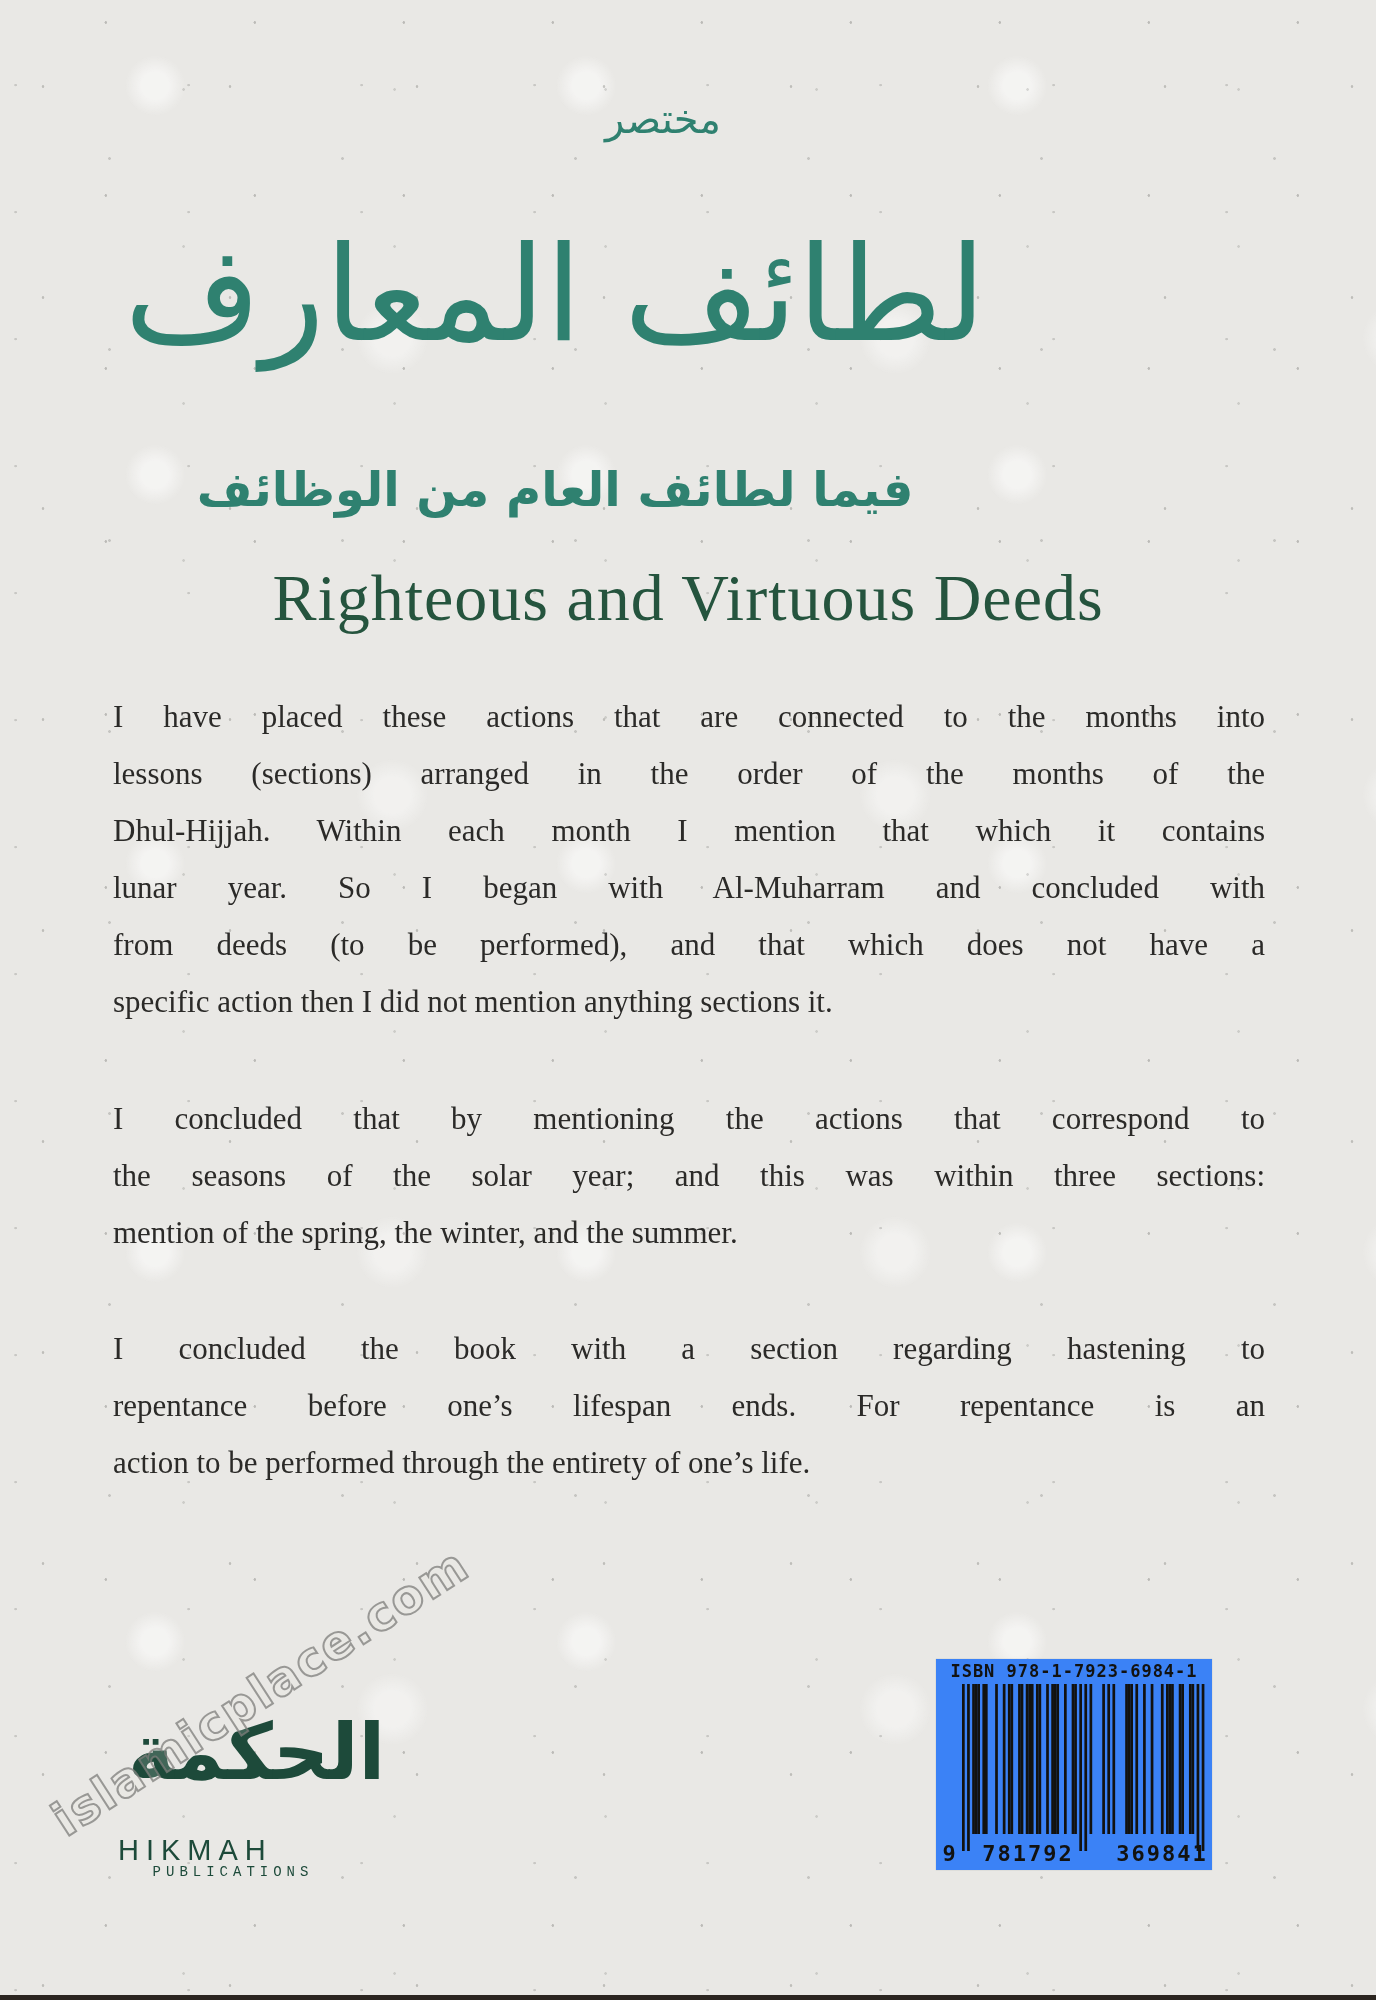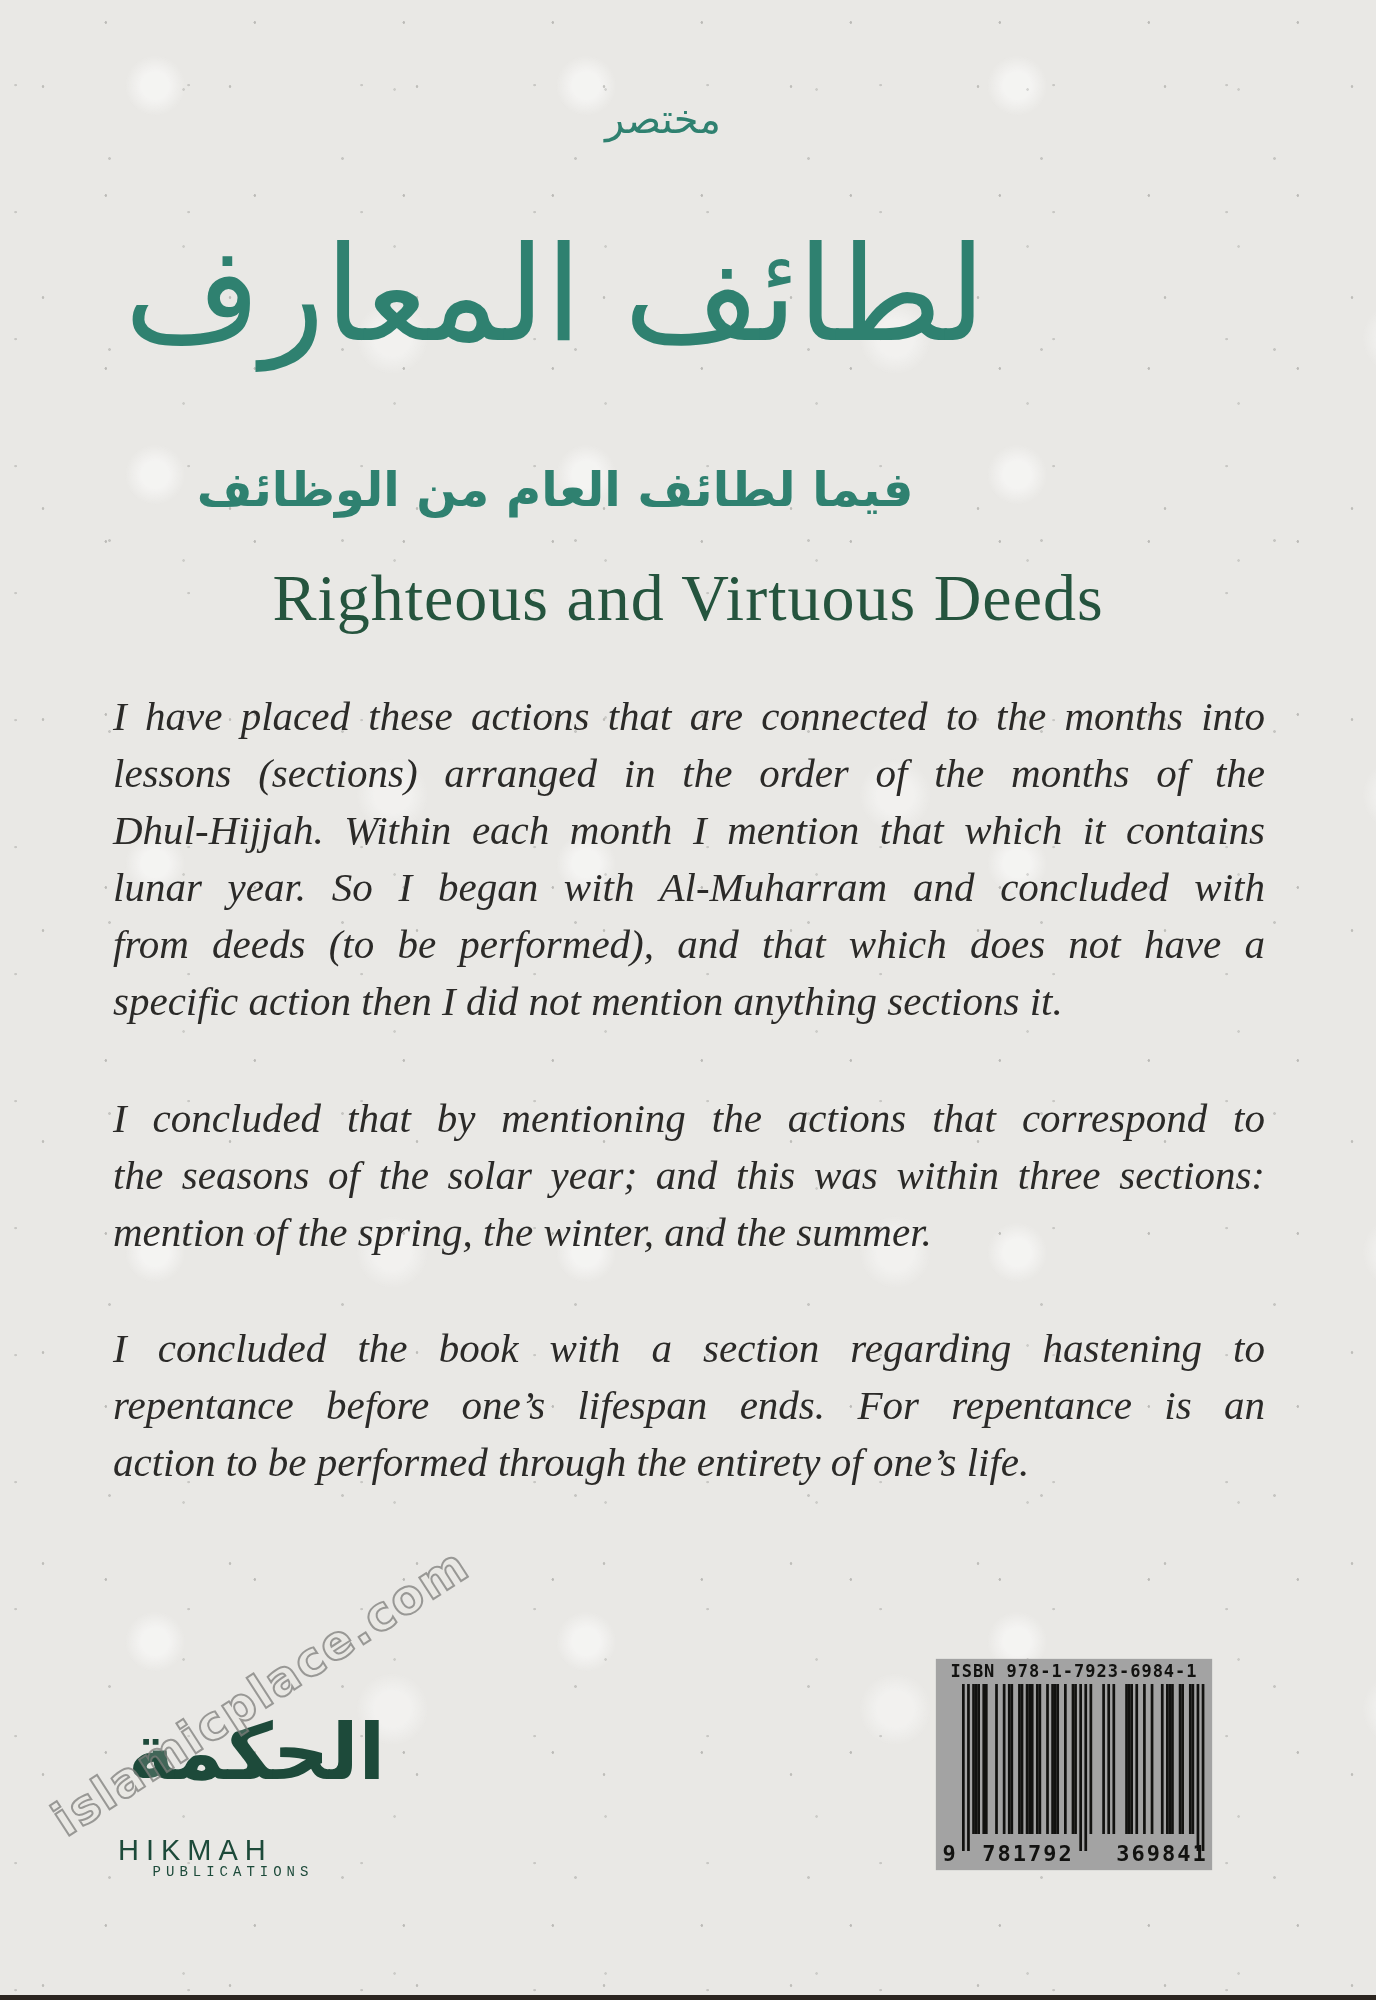--- a/index.html
+++ b/index.html
@@ -48,21 +48,21 @@
   }
 
   .book-title{
     position:absolute; top:560px; left:0; right:0;
     text-align:center; font-size:66px; font-weight:normal;
     letter-spacing:1px; color:var(--title);
   }
 
   .para{
     position:absolute; left:113px; width:1152px;
-    font-size:41px; line-height:57px; color:var(--body);font-style:italic;
+    font-size:31px; line-height:57px; color:var(--body);
   }
   .para .line{ text-align:justify; text-align-last:justify; }
   .para .line.last{ text-align-last:left; }
   #para-0{ top:688px; }
   #para-1{ top:1090px; }
   #para-2{ top:1320px; }
 
   
   .logo-arabic{
     position:absolute; left:128px; top:1672px; width:210px;
@@ -86,21 +86,21 @@
     font-family:"DejaVu Sans", sans-serif;
     font-size:47px; font-weight:bold; letter-spacing:2px;
     color:rgba(232,232,230,0.18);
     -webkit-text-stroke:2px rgba(125,125,123,0.75);
     white-space:nowrap;
   }
 
   
   .barcode-box{
     position:absolute; left:936px; top:1659px; width:276px; height:211px;
-    background:#a3a3a3; box-shadow:0 0 1px rgba(0,0,0,.25);
+    background:#3b82f6; box-shadow:0 0 1px rgba(0,0,0,.25);
   }
   .isbn-label{
     position:absolute; top:2px; left:0; right:0; text-align:center;
     font-family:"DejaVu Sans Mono", monospace; font-size:17px;
     font-weight:bold; color:#121210; letter-spacing:1px; white-space:nowrap;
   }
   .bars{ position:absolute; left:26px; top:25px; }
   .bc-digit{
     position:absolute; font-family:"DejaVu Sans Mono", monospace;
     font-size:22px; font-weight:bold; color:#121210; top:182px;

